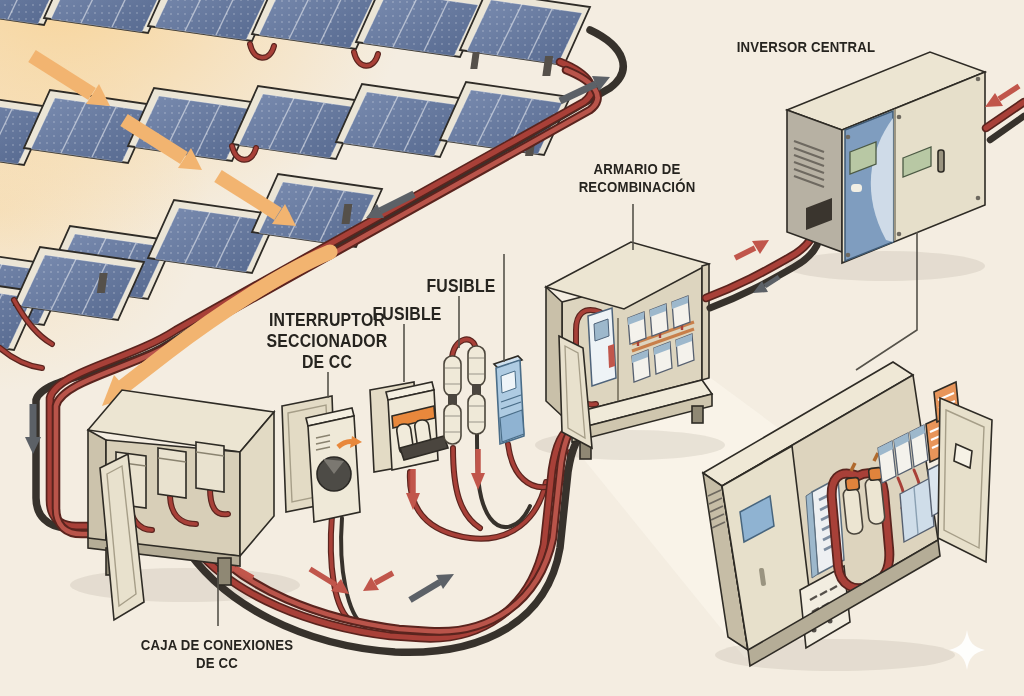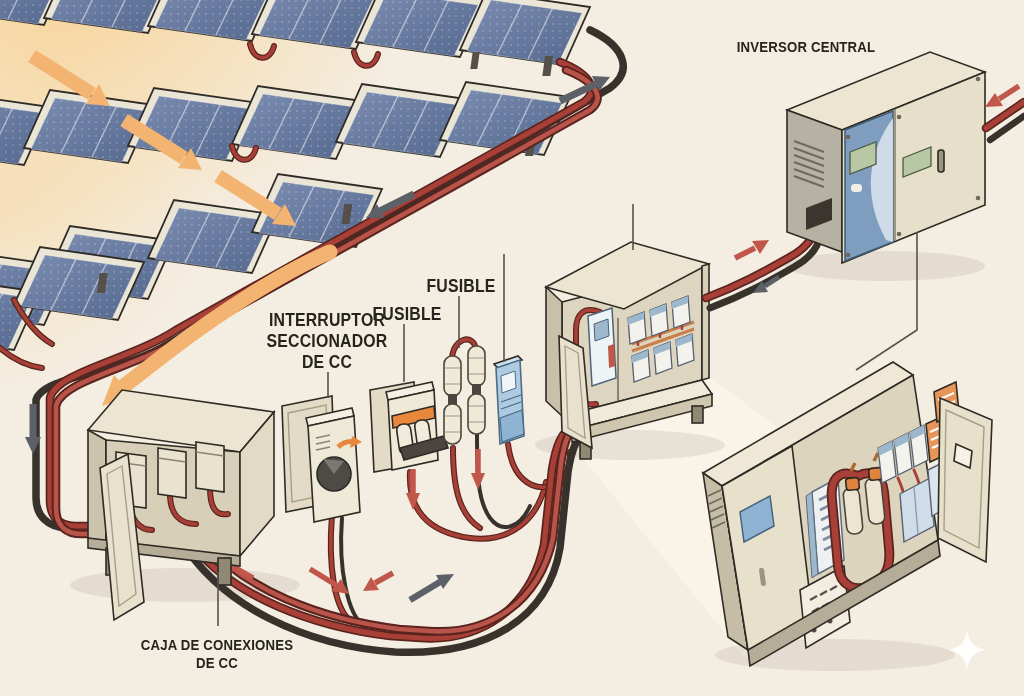--- a/index.html
+++ b/index.html
@@ -428,20 +428,22 @@
       <polygon points="940,398 992,420 986,562 938,538" fill="#e7e0cb" class="outl"></polygon>
       <polygon points="946,410 984,427 979,548 944,530" fill="none" stroke="#a69e88" stroke-width="1.4"></polygon>
       <polygon points="956,444 972,451 970,468 954,461" fill="#f6f2e6" class="outl"></polygon>
     </g>
   </g>
 
   <path d="M967 630 C969 642 973 647 985 650 C973 653 969 658 967 670 C965 658 961 653 949 650 C961 647 965 642 967 630 Z" fill="#ffffff" opacity="0.9"></path>
 </svg>
 
 <div class="lbl f17" style="left:806px;top:38px;"><span>INVERSOR CENTRAL</span></div>
+<div class="lbl f17" style="left:637px;top:160px;"><span>ARMARIO DE
+RECOMBINACIÓN</span></div>
 <div class="lbl f16" style="left:461px;top:276px;"><span>FUSIBLE</span></div>
 <div class="lbl f16" style="left:407px;top:304px;"><span>FUSIBLE</span></div>
 <div class="lbl f16" style="left:327px;top:310px;"><span>INTERRUPTOR
 SECCIONADOR
 DE CC</span></div>
 <div class="lbl f17" style="left:217px;top:636px;text-decoration:underline;"><span>CAJA DE CONEXIONES
 DE CC</span></div>
 
 </div>
 

